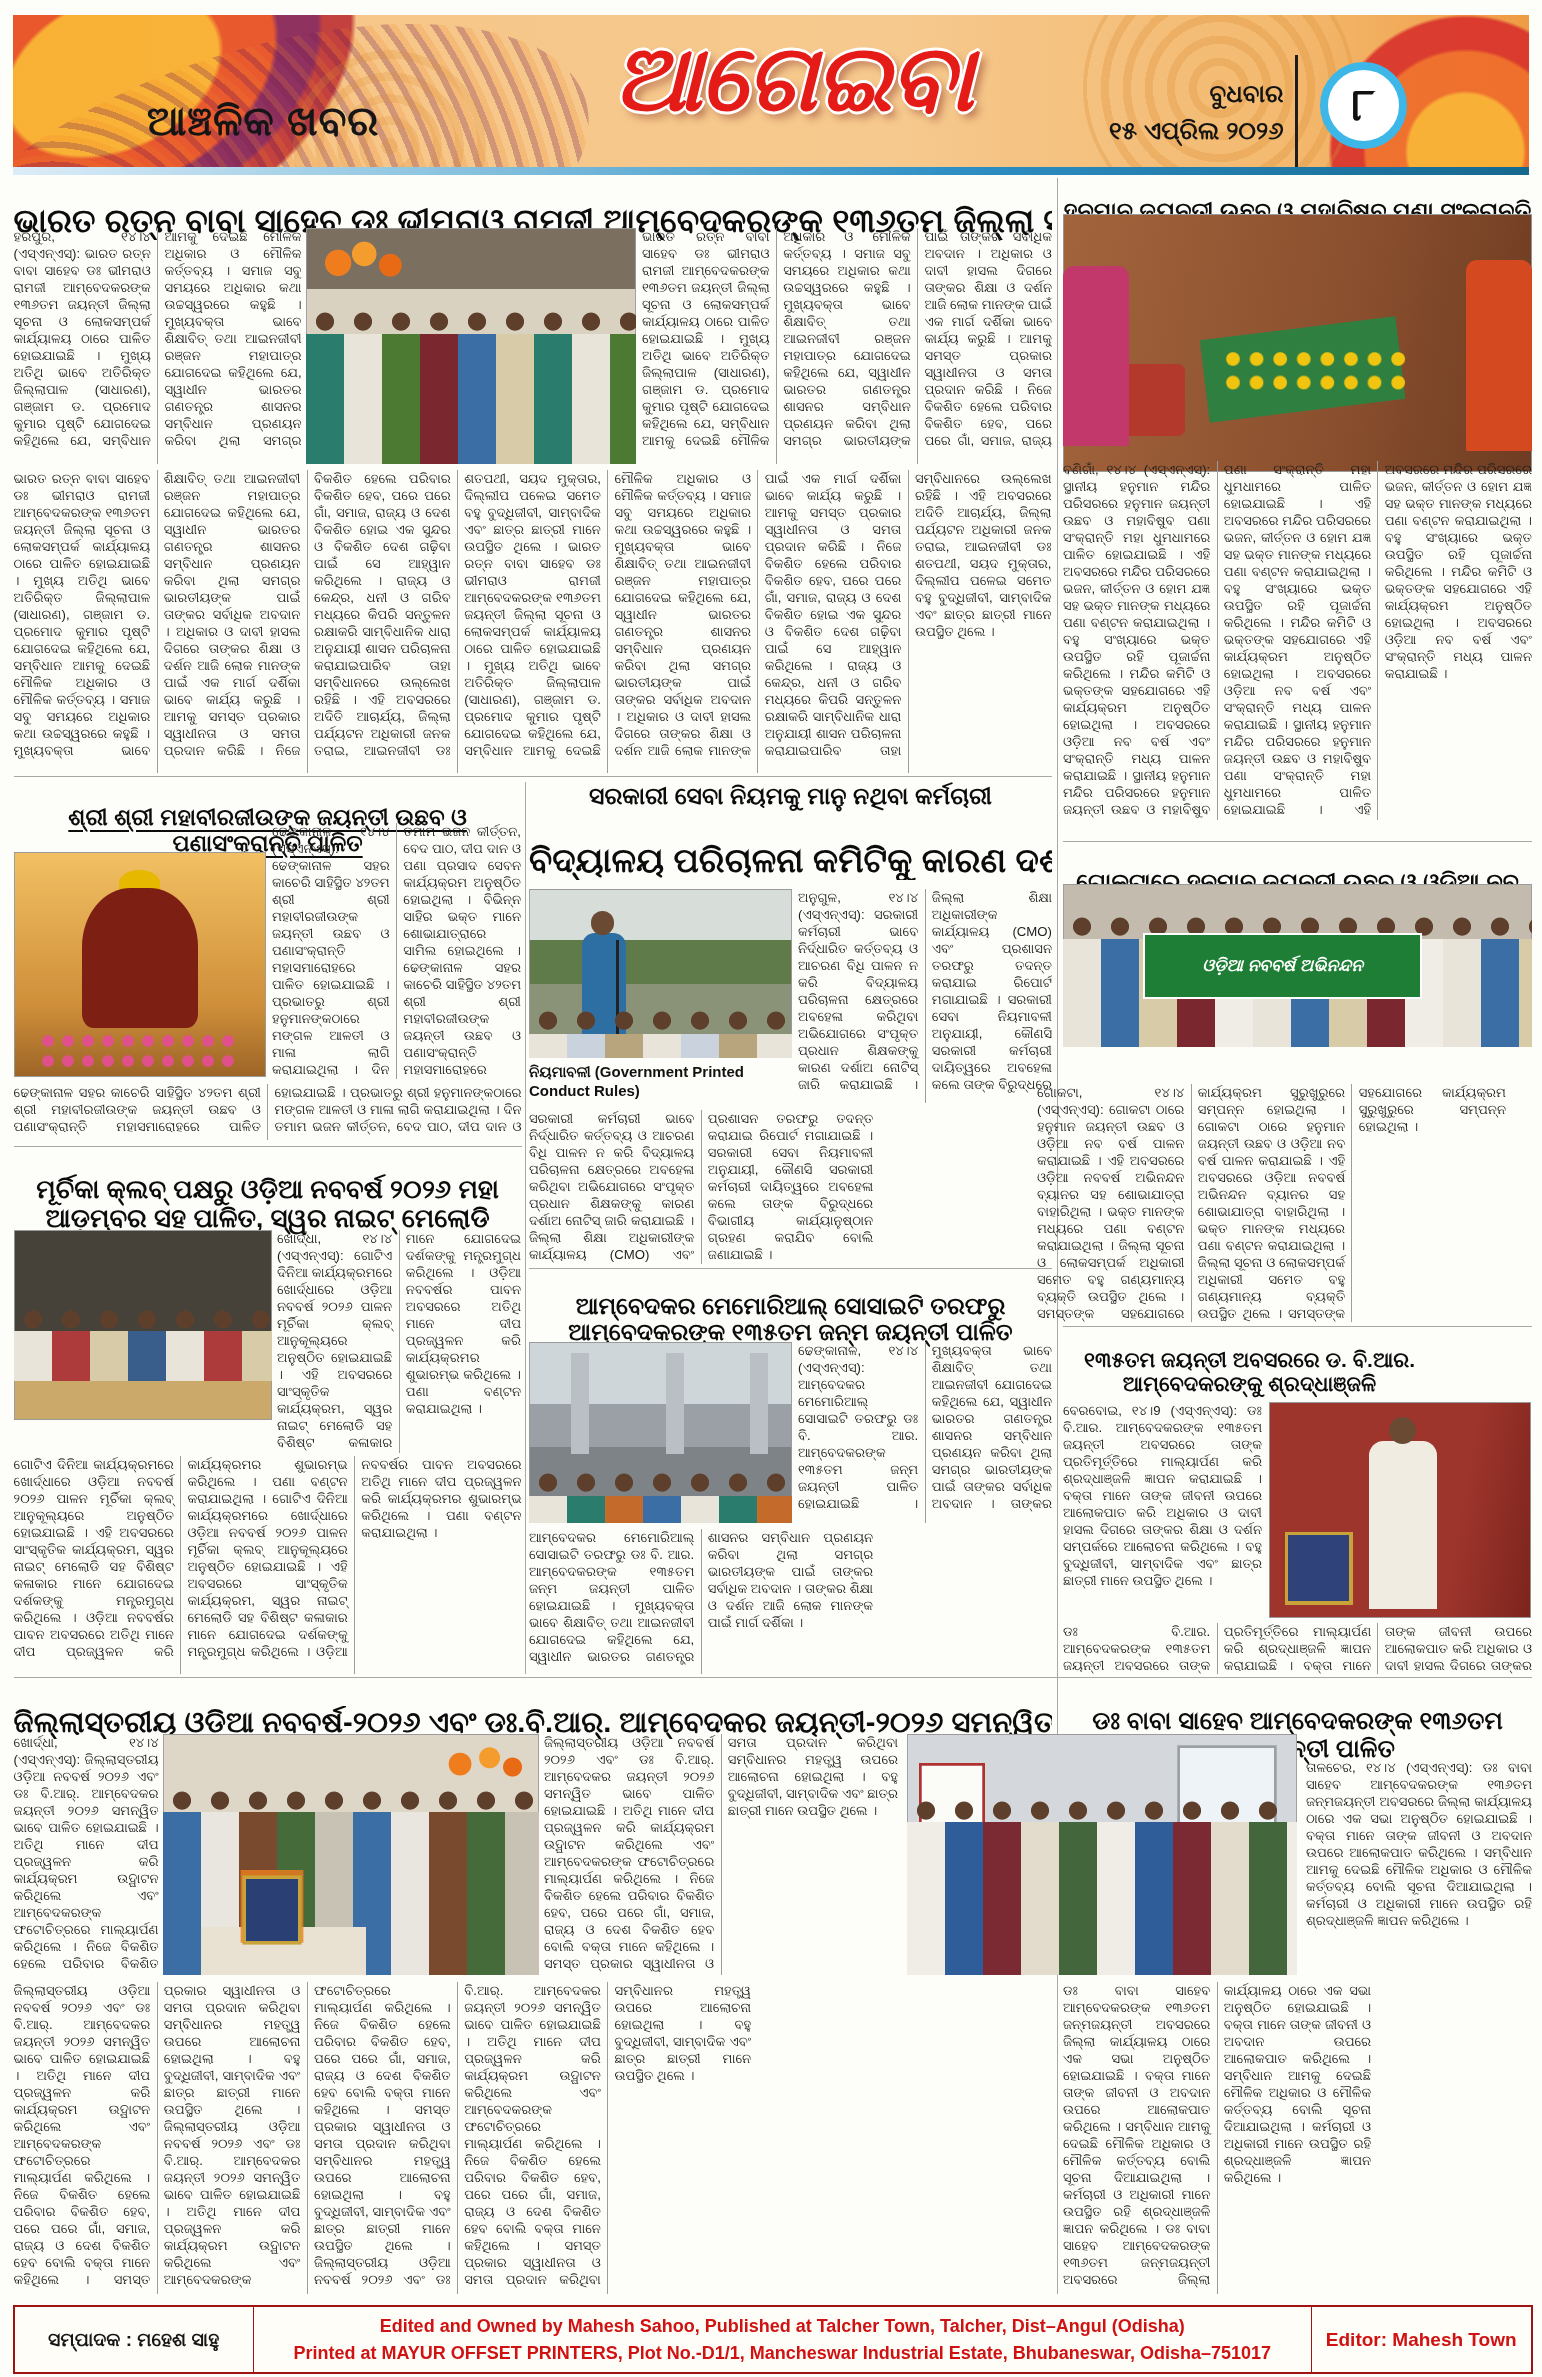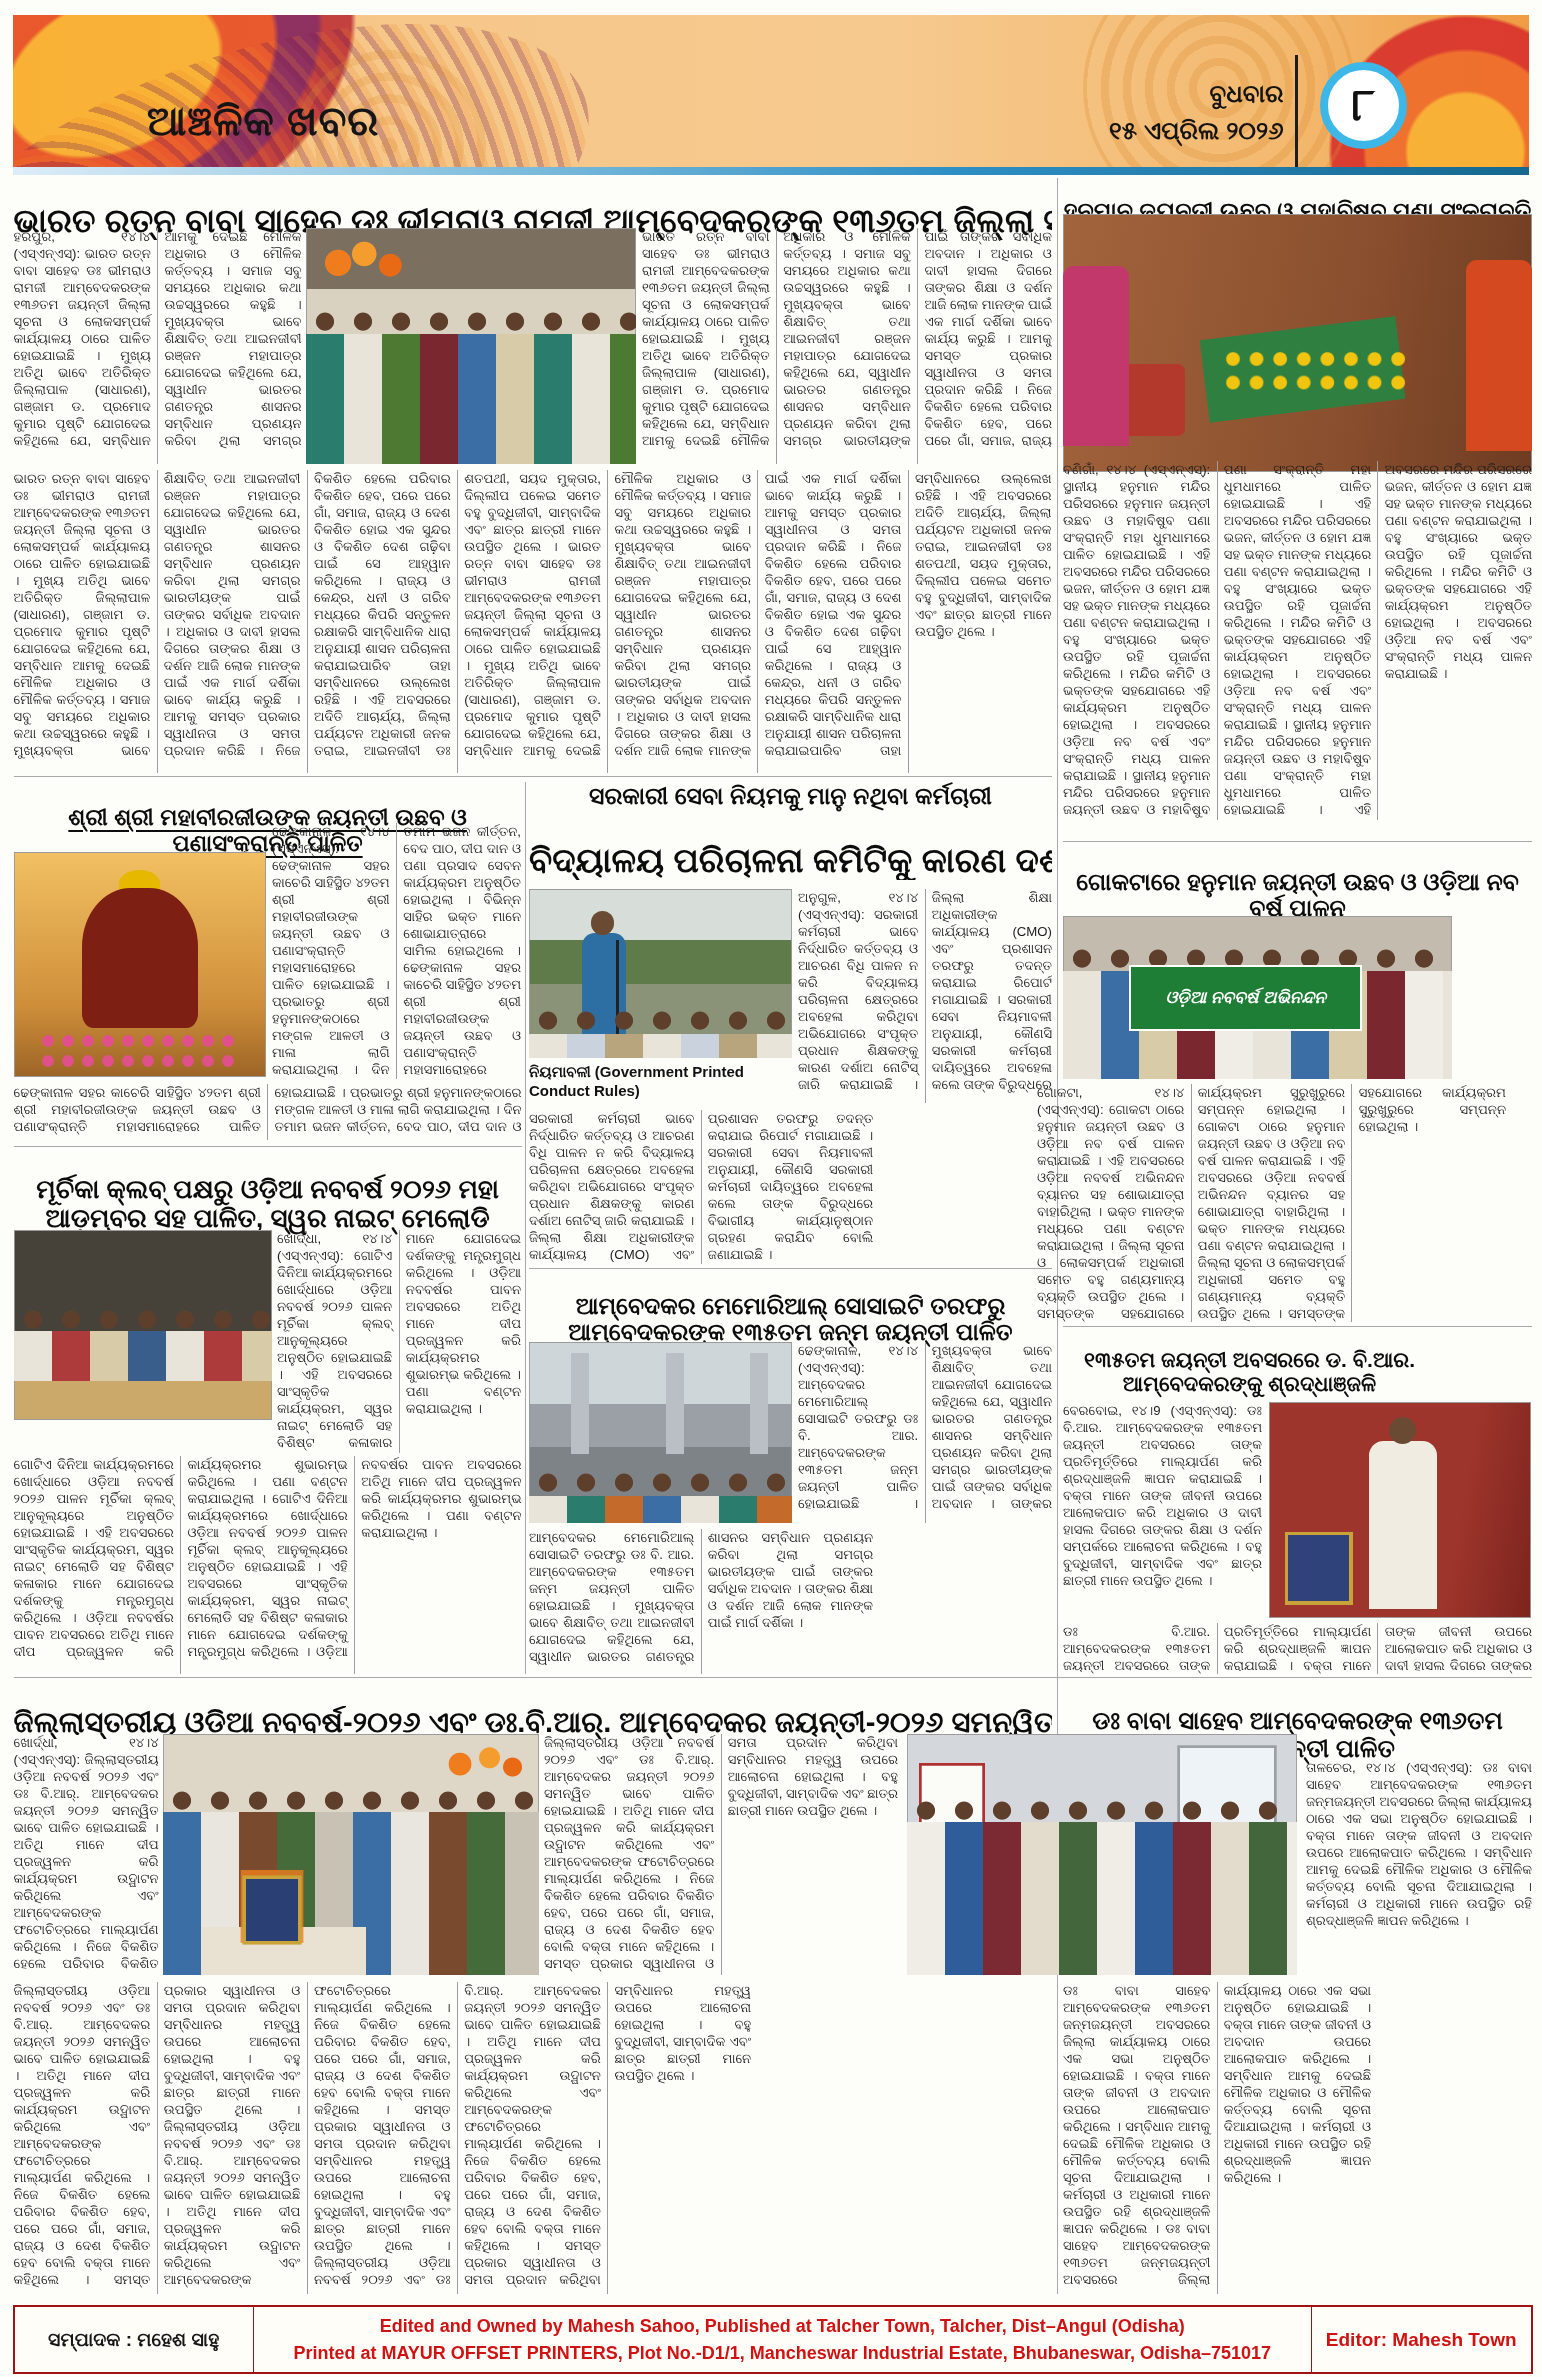--- a/index.html
+++ b/index.html
@@ -129,20 +129,21 @@
 
 <div id="page">
 
   <div id="band">
     <div class="wave" id="w1"></div>
     <div class="wave" id="w2"></div>
     <div class="wave" id="w3"></div>
     <div class="mandala" id="m1"></div>
     <div class="mandala" id="m2"></div>
     <div id="section-label">ଆଞ୍ଚଳିକ ଖବର</div>
+    <div id="masthead">ଆଗେଇବା</div>
     <div id="dateblock">
       <div>ବୁଧବାର</div>
       <div>୧୫ ଏପ୍ରିଲ ୨୦୨୬</div>
     </div>
     <div id="vbar"></div>
     <div id="pagecircle">୮</div>
   </div>
   <div id="bluerule"></div>
 
   <div class="vr" style="left:1057px;top:178px;height:2116px"></div>
@@ -206,21 +207,21 @@
     </div>
     <div class="caption" style="left:529px;top:1063px;width:263px">ନିୟମାବଳୀ (Government Printed Conduct Rules)</div>
     <div class="cb" style="left:798px;top:889px;width:254px;height:214px;column-count:2">
       <b class="dl">ଅନୁଗୁଳ, ୧୪।୪ (ଏସ୍ଏନ୍ଏସ୍):</b><span>ସରକାରୀ କର୍ମଚାରୀ ଭାବେ ନିର୍ଦ୍ଧାରିତ କର୍ତ୍ତବ୍ୟ ଓ ଆଚରଣ ବିଧି ପାଳନ ନ କରି ବିଦ୍ୟାଳୟ ପରିଚାଳନା କ୍ଷେତ୍ରରେ ଅବହେଳା କରିଥିବା ଅଭିଯୋଗରେ ସଂପୃକ୍ତ ପ୍ରଧାନ ଶିକ୍ଷକଙ୍କୁ କାରଣ ଦର୍ଶାଅ ନୋଟିସ୍ ଜାରି କରାଯାଇଛି । ଜିଲ୍ଲା ଶିକ୍ଷା ଅଧିକାରୀଙ୍କ କାର୍ଯ୍ୟାଳୟ (CMO) ଏବଂ ପ୍ରଶାସନ ତରଫରୁ ତଦନ୍ତ କରାଯାଇ ରିପୋର୍ଟ ମଗାଯାଇଛି । ସରକାରୀ ସେବା ନିୟମାବଳୀ ଅନୁଯାୟୀ, କୌଣସି ସରକାରୀ କର୍ମଚାରୀ ଦାୟିତ୍ୱରେ ଅବହେଳା କଲେ ତାଙ୍କ ବିରୁଦ୍ଧରେ ବିଭାଗୀୟ କାର୍ଯ୍ୟାନୁଷ୍ଠାନ ଗ୍ରହଣ କରାଯିବ ବୋଲି ଜଣାଯାଇଛି ।</span>
     </div>
     <div class="cb" style="left:529px;top:1110px;width:523px;height:154px;column-count:3"><span>ସରକାରୀ କର୍ମଚାରୀ ଭାବେ ନିର୍ଦ୍ଧାରିତ କର୍ତ୍ତବ୍ୟ ଓ ଆଚରଣ ବିଧି ପାଳନ ନ କରି ବିଦ୍ୟାଳୟ ପରିଚାଳନା କ୍ଷେତ୍ରରେ ଅବହେଳା କରିଥିବା ଅଭିଯୋଗରେ ସଂପୃକ୍ତ ପ୍ରଧାନ ଶିକ୍ଷକଙ୍କୁ କାରଣ ଦର୍ଶାଅ ନୋଟିସ୍ ଜାରି କରାଯାଇଛି । ଜିଲ୍ଲା ଶିକ୍ଷା ଅଧିକାରୀଙ୍କ କାର୍ଯ୍ୟାଳୟ (CMO) ଏବଂ ପ୍ରଶାସନ ତରଫରୁ ତଦନ୍ତ କରାଯାଇ ରିପୋର୍ଟ ମଗାଯାଇଛି । ସରକାରୀ ସେବା ନିୟମାବଳୀ ଅନୁଯାୟୀ, କୌଣସି ସରକାରୀ କର୍ମଚାରୀ ଦାୟିତ୍ୱରେ ଅବହେଳା କଲେ ତାଙ୍କ ବିରୁଦ୍ଧରେ ବିଭାଗୀୟ କାର୍ଯ୍ୟାନୁଷ୍ଠାନ ଗ୍ରହଣ କରାଯିବ ବୋଲି ଜଣାଯାଇଛି ।</span></div>
   </section>
 
   <section>
     <h2 class="hl center" style="left:1063px;top:849px;width:469px;font-size:23.6px">ଗୋକଟାରେ ହନୁମାନ ଜୟନ୍ତୀ ଉଛବ ଓ ଓଡ଼ିଆ ନବ ବର୍ଷ ପାଳନ</h2>
-    <div class="photo" id="p5" style="left:1063px;top:916px;width:389px;height:163px">
+    <div class="photo" id="p5" style="left:1063px;top:884px;width:469px;height:163px">
       <i class="heads"></i>
         <i class="shirts"></i>
       <i class="banner">ଓଡ଼ିଆ ନବବର୍ଷ ଅଭିନନ୍ଦନ</i>
     </div>
     <div class="cb" style="left:1037px;top:1084px;width:469px;height:238px;column-count:3">
       <b class="dl">ଗୋକଟା, ୧୪।୪ (ଏସ୍ଏନ୍ଏସ୍):</b><span>ଗୋକଟା ଠାରେ ହନୁମାନ ଜୟନ୍ତୀ ଉଛବ ଓ ଓଡ଼ିଆ ନବ ବର୍ଷ ପାଳନ କରାଯାଇଛି । ଏହି ଅବସରରେ ଓଡ଼ିଆ ନବବର୍ଷ ଅଭିନନ୍ଦନ ବ୍ୟାନର ସହ ଶୋଭାଯାତ୍ରା ବାହାରିଥିଲା । ଭକ୍ତ ମାନଙ୍କ ମଧ୍ୟରେ ପଣା ବଣ୍ଟନ କରାଯାଇଥିଲା । ଜିଲ୍ଲା ସୂଚନା ଓ ଲୋକସମ୍ପର୍କ ଅଧିକାରୀ ସମେତ ବହୁ ଗଣ୍ୟମାନ୍ୟ ବ୍ୟକ୍ତି ଉପସ୍ଥିତ ଥିଲେ । ସମସ୍ତଙ୍କ ସହଯୋଗରେ କାର୍ଯ୍ୟକ୍ରମ ସୁରୁଖୁରୁରେ ସମ୍ପନ୍ନ ହୋଇଥିଲା । ଗୋକଟା ଠାରେ ହନୁମାନ ଜୟନ୍ତୀ ଉଛବ ଓ ଓଡ଼ିଆ ନବ ବର୍ଷ ପାଳନ କରାଯାଇଛି । ଏହି ଅବସରରେ ଓଡ଼ିଆ ନବବର୍ଷ ଅଭିନନ୍ଦନ ବ୍ୟାନର ସହ ଶୋଭାଯାତ୍ରା ବାହାରିଥିଲା । ଭକ୍ତ ମାନଙ୍କ ମଧ୍ୟରେ ପଣା ବଣ୍ଟନ କରାଯାଇଥିଲା । ଜିଲ୍ଲା ସୂଚନା ଓ ଲୋକସମ୍ପର୍କ ଅଧିକାରୀ ସମେତ ବହୁ ଗଣ୍ୟମାନ୍ୟ ବ୍ୟକ୍ତି ଉପସ୍ଥିତ ଥିଲେ । ସମସ୍ତଙ୍କ ସହଯୋଗରେ କାର୍ଯ୍ୟକ୍ରମ ସୁରୁଖୁରୁରେ ସମ୍ପନ୍ନ ହୋଇଥିଲା ।</span>
     </div>
   </section>
 
   <section>

